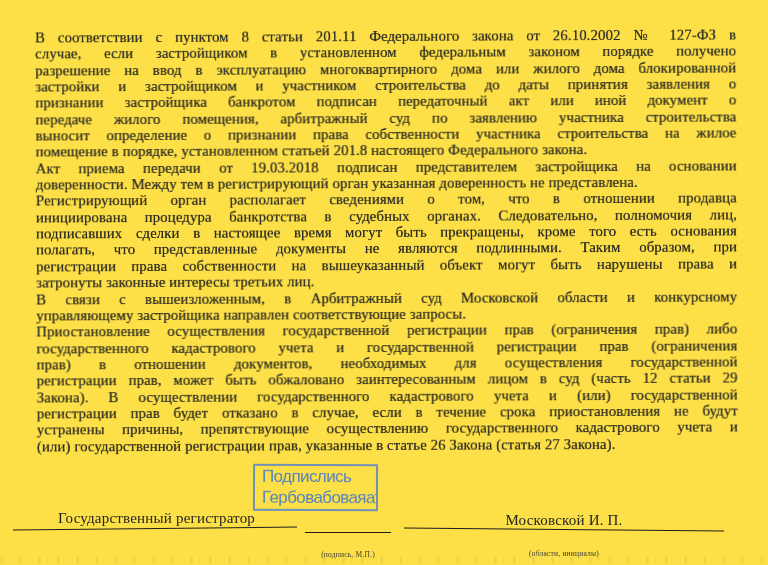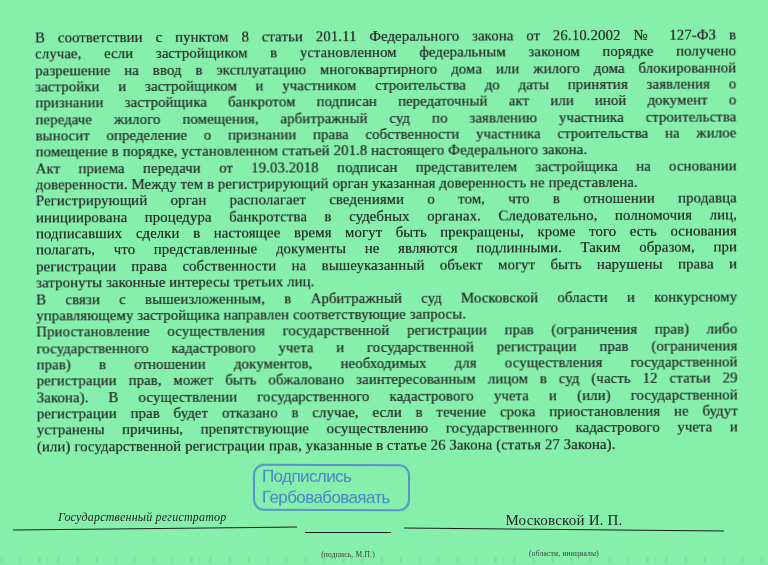--- a/index.html
+++ b/index.html
@@ -1,19 +1,19 @@
 <!DOCTYPE html>
 <html><head>
 <meta charset="utf-8">
 <style>
   html,body{margin:0;padding:0;background:#ffffff;}
   .page{
     position:relative;
     width:768px;height:565px;
-    background:#86efac;
+    background:#fde047;
     overflow:hidden;
     font-family:"Liberation Serif","DejaVu Serif",serif;
     color:#242424;
   }
   
   .doc-text{
     position:absolute;
     left:36px;top:28px;width:701px;
     transform:rotate(-0.25deg);
     filter:blur(0.22px);
@@ -28,40 +28,39 @@
     letter-spacing:0.1px;
   }
   .tline.just{
     text-align:justify;
     text-align-last:justify;
   }
   
   .stamp{
     position:absolute;
     left:253px;top:464px;
-    width:157px;height:47px;
+    width:125px;height:47px;
     border:2px solid rgba(74,126,210,0.8);
-    border-radius:11px;
+    border-radius:1px;
     color:rgba(62,118,208,0.88);
     font-family:"Liberation Sans","DejaVu Sans",sans-serif;
     font-size:17px;
     letter-spacing:-0.6px;
     line-height:21px;
     padding-left:7px;
     box-sizing:border-box;
     filter:blur(0.3px);
     transform:rotate(0.2deg);
   }
   .stamp-line{height:21px;white-space:nowrap;overflow:hidden;}
   
   .sig-label{
     position:absolute;left:58px;top:510px;
-    font-size:12px;letter-spacing:0.2px;
+    font-size:15px;letter-spacing:0.2px;
     filter:blur(0.2px);
-    font-style:italic;
   }
   .sig-line{position:absolute;border-top:1.5px solid #1e1e1e;height:0;}
   .line-a{left:13px;top:528px;width:284px;transform:rotate(-0.6deg);}
   .line-b{left:305px;top:532px;width:86px;border-top-width:1.3px;}
   .line-c{left:404px;top:529px;width:320px;transform:rotate(0.55deg);}
   .sig-name{
     position:absolute;left:404px;top:512px;width:320px;
     text-align:center;font-size:15px;letter-spacing:0.2px;
     filter:blur(0.2px);
   }

